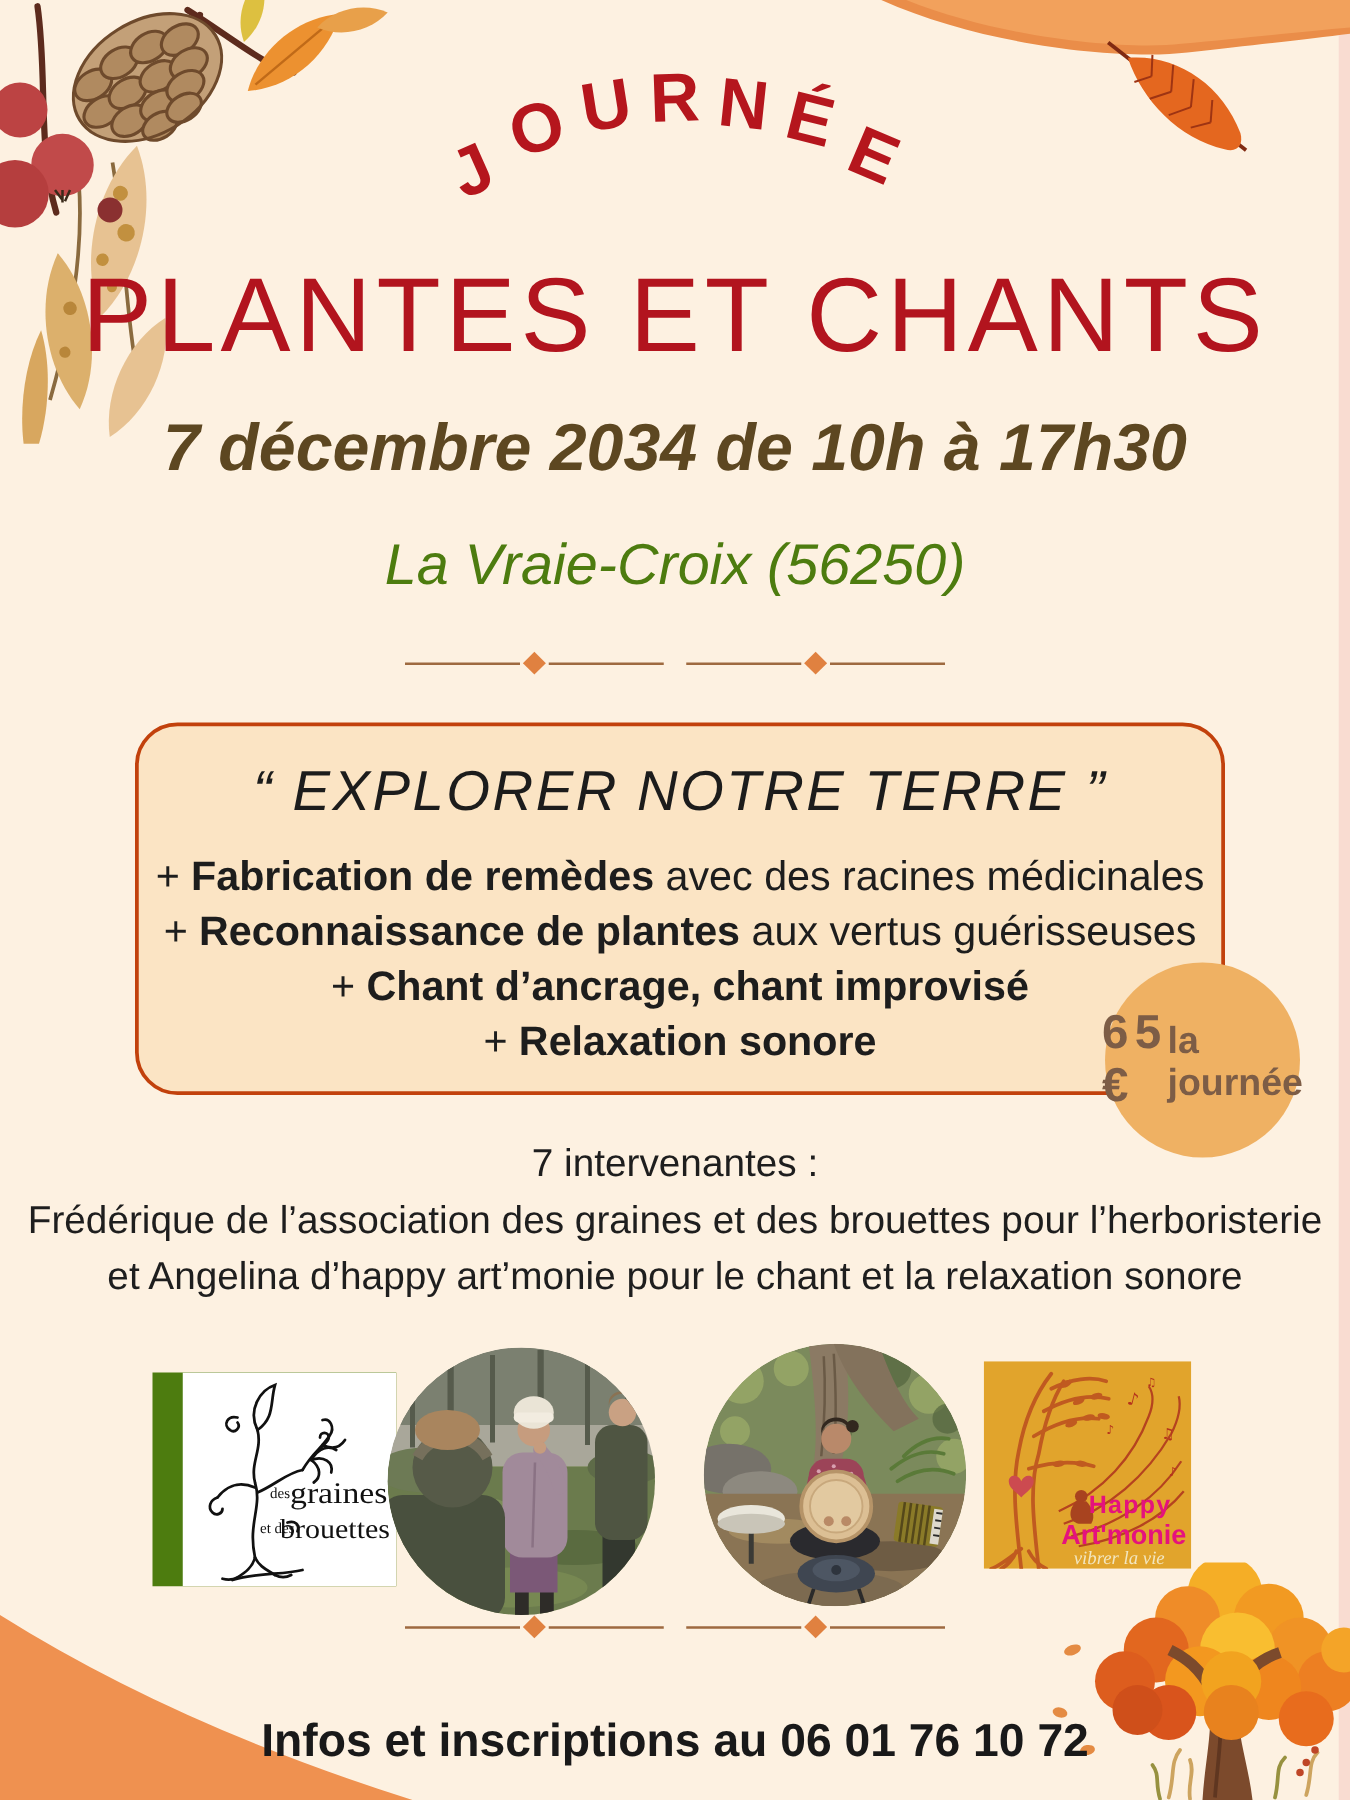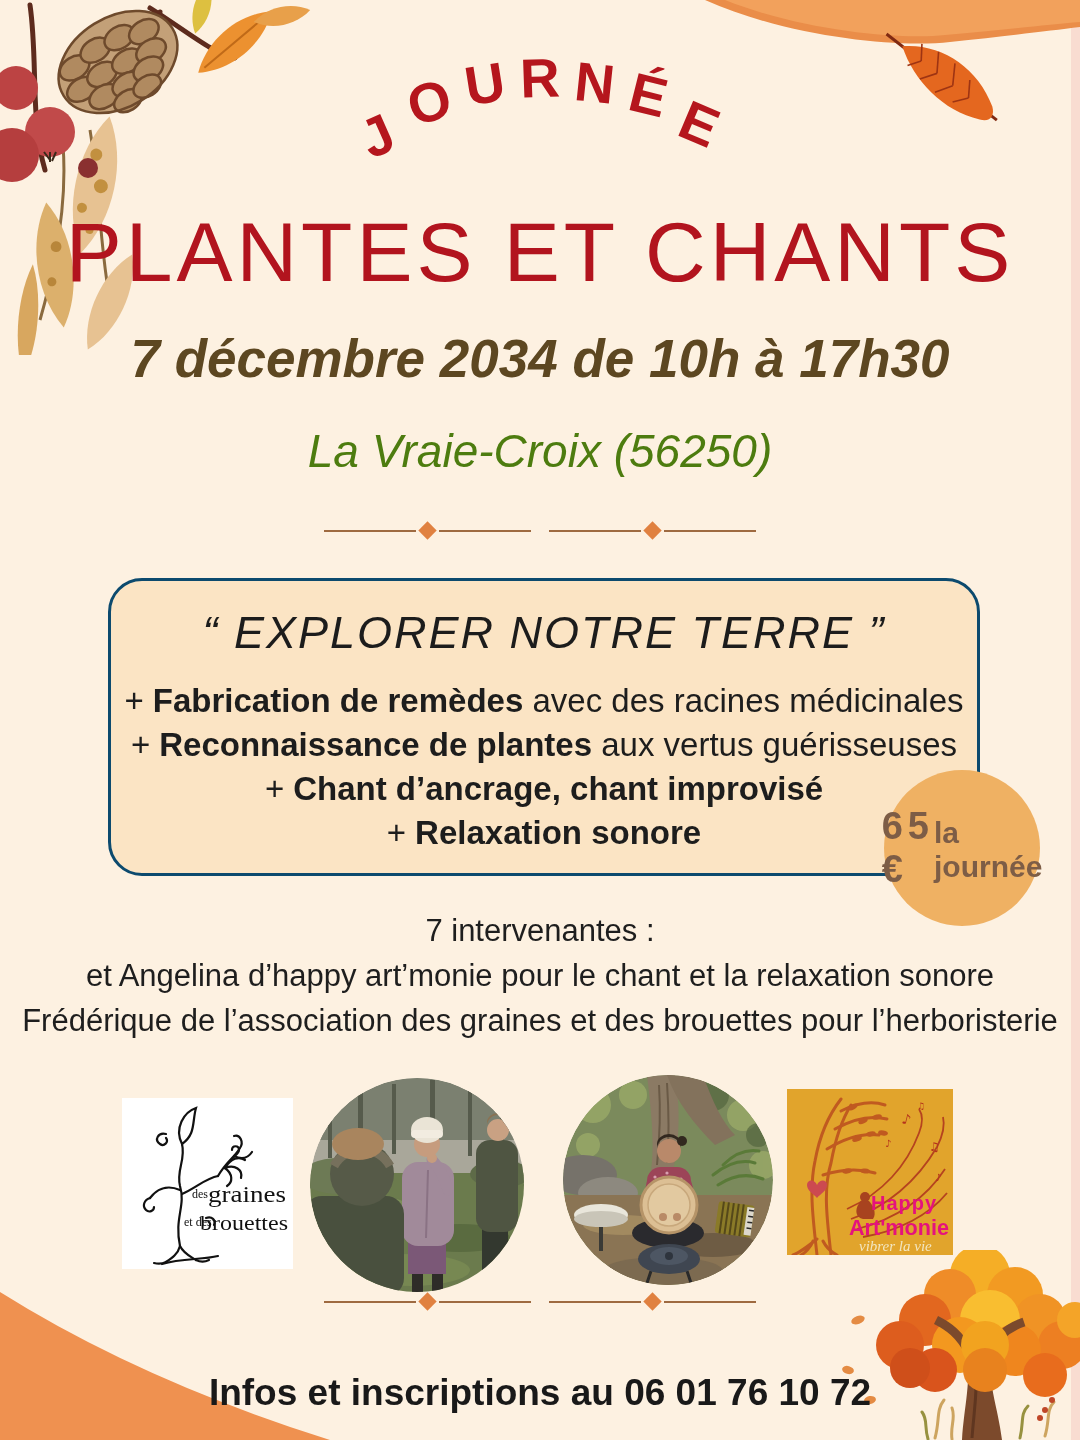--- a/index.html
+++ b/index.html
@@ -31,35 +31,35 @@
          color:#4d7c0f;}
   
   .divider{left:0;width:100%;display:flex;align-items:center;justify-content:center;}
   .div-line{width:92px;height:2px;background:#9e6a40;}
   .div-diamond{width:13px;height:13px;background:#e08140;transform:rotate(45deg);margin:0 5px;}
   .div-gap{width:18px;}
   .divider-1{top:524px;}
   .divider-2{top:1295px;}
   
   .prog-box{left:108px;top:578px;width:872px;height:298px;box-sizing:border-box;
-            background:#fbe4c4;border:3px solid #0c4a6e;border-radius:34px;
+            background:#fbe4c4;border:3px solid #c2410c;border-radius:34px;
             text-align:center;padding-top:26px;}
   .quote{font-size:45px;font-style:italic;color:#1c1c1c;letter-spacing:2px;}
   .prog-lines{margin-top:20px;font-size:33px;line-height:44px;color:#1d1d1d;}
   .plus{margin-right:9px;}
   
   .badge{left:884px;top:770px;width:156px;height:156px;border-radius:50%;background:#efb163;
          display:flex;flex-direction:row;align-items:center;justify-content:center;z-index:7;}
   .badge .price{font-size:38px;font-weight:bold;letter-spacing:5px;color:#7d5d46;}
   .badge .period{font-size:30px;font-weight:bold;color:#7d5d46;margin-top:4px;}
   
   .speakers{top:908px;left:0;width:100%;text-align:center;color:#1e1e1e;line-height:45px;
             font-size:31px;}
   
-  .logo1{left:122px;top:1098px;width:171px;height:171px;background:#4d7c0f;}
+  .logo1{left:122px;top:1098px;width:171px;height:171px;background:#4d7c0f;padding-left:24px;}
   .photo1{left:310px;top:1078px;width:215px;height:215px;border-radius:50%;overflow:hidden;}
   .photo2{left:563px;top:1075px;width:210px;height:210px;border-radius:50%;overflow:hidden;}
   .logo2{left:787px;top:1089px;width:166px;height:166px;}
   
   .foot1{top:1372px;left:0;width:100%;text-align:center;font-size:37px;font-weight:bold;color:#191919;}
   .foot2{top:1366px;left:0;width:100%;text-align:center;font-size:36px;font-weight:bold;color:#191919;}
 </style>
 </head>
 <body>
 
@@ -252,22 +252,22 @@
     </div>
   </div>
 
   <div class="abs badge">
     <div class="price">65 €</div>
     <div class="period">la journée</div>
   </div>
 
   <div class="abs speakers">
     <div>7 intervenantes :</div>
+    <div>Frédérique de l’association des graines et des brouettes pour l’herboristerie</div>
     <div>et Angelina d’happy art’monie pour le chant et la relaxation sonore</div>
-    <div>Frédérique de l’association des graines et des brouettes pour l’herboristerie</div>
   </div>
 
   <div class="abs logo1">
     <svg width="171" height="171" viewBox="0 0 171 171">
       <rect width="171" height="171" fill="#ffffff"></rect>
       <g stroke="#111111" stroke-width="2.2" fill="none" stroke-linecap="round">
         <path d="M58,148 C52,120 64,108 58,88 C54,72 64,62 60,46"></path>
         <path d="M60,46 C52,30 62,14 74,10 C70,24 74,36 60,46 Z"></path>
         <path d="M58,92 C44,86 34,92 28,100"></path>
         <path d="M28,100 c-6,2 -8,8 -4,12 c3,3 8,1 8,-3"></path>

